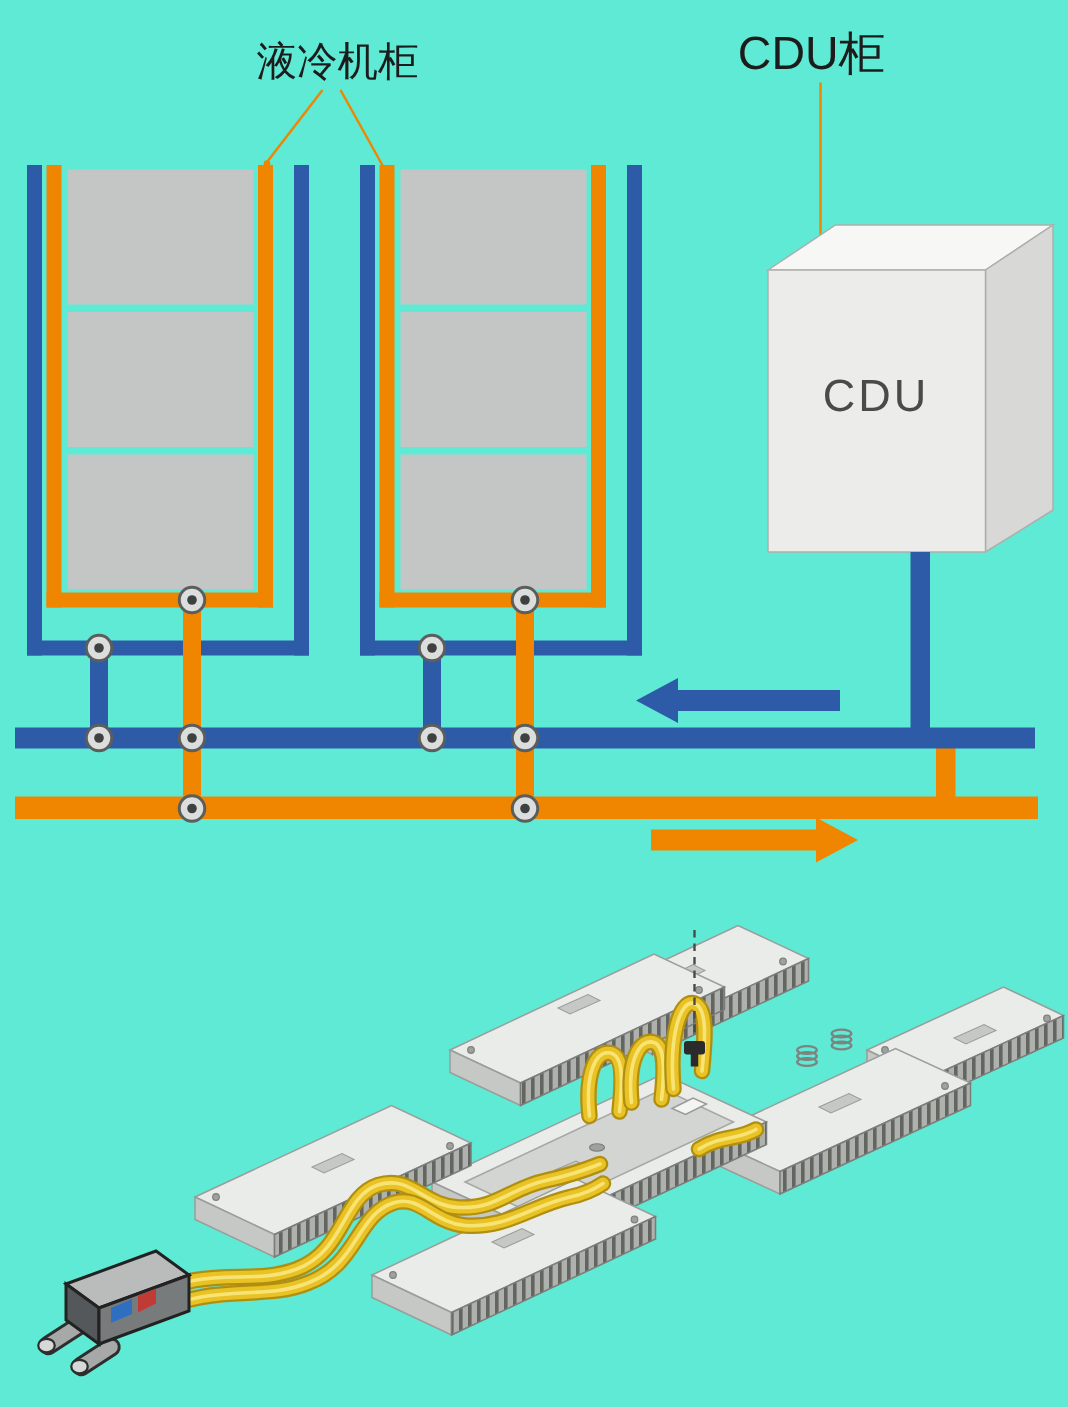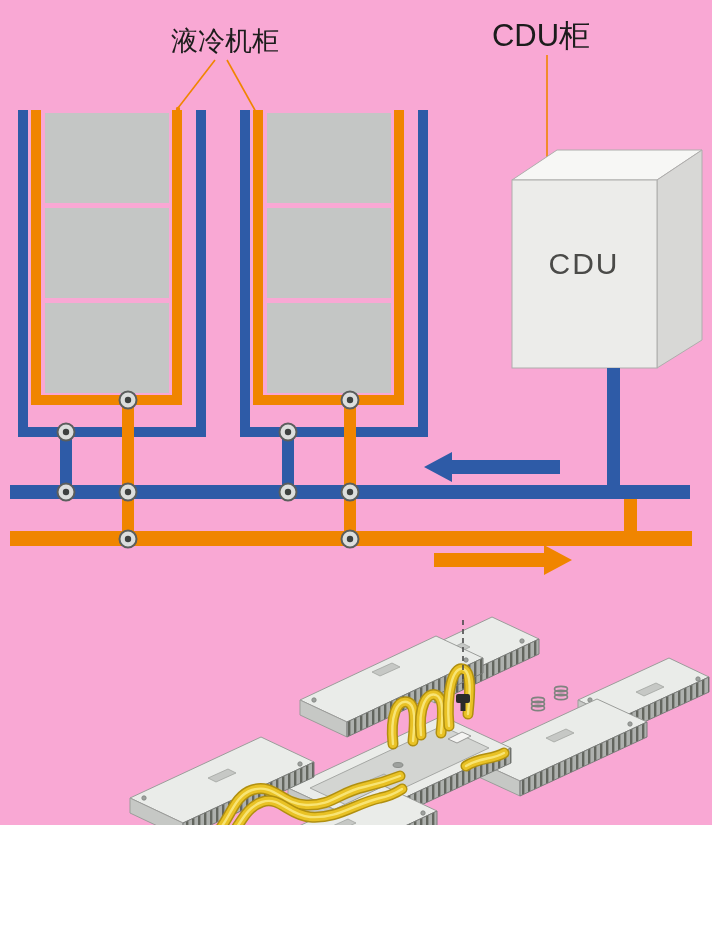--- a/index.html
+++ b/index.html
@@ -1,16 +1,16 @@
 <!DOCTYPE html>
 <html><head>
 <meta charset="utf-8">
 <style>
   html,body{margin:0;padding:0;background:#ffffff;}
-  #stage{position:relative;width:712px;height:825px;background:#f9a8d4;overflow:hidden;
+  #stage{position:relative;width:712px;height:938px;background:#5eead4;overflow:hidden;
          font-family:"Liberation Sans",sans-serif;}
   svg{display:block;}
   
   .pb{fill:#2e5ba7;}
   .po{fill:#f08500;}
   .blk{fill:#c4c6c5;}
   .leader{stroke:#f08500;stroke-width:1.6;fill:none;}
   .leader-dot{fill:#f08500;}
   
   .valve-outer{fill:#dcdedd;stroke:#5b5e5d;stroke-width:2;}

